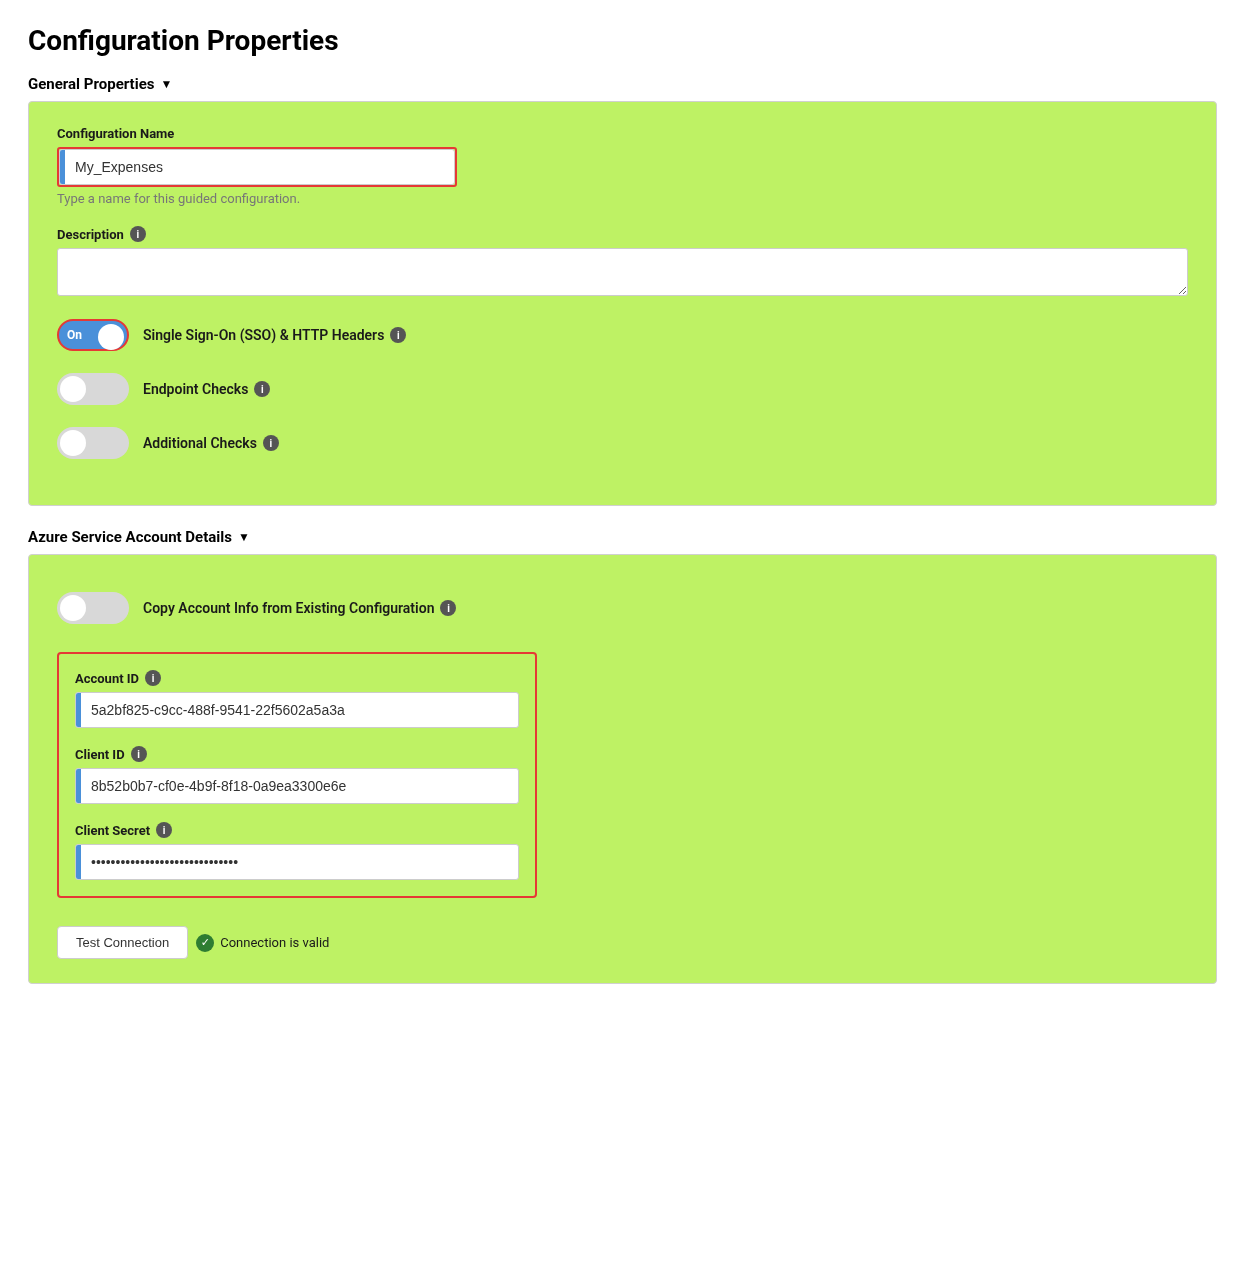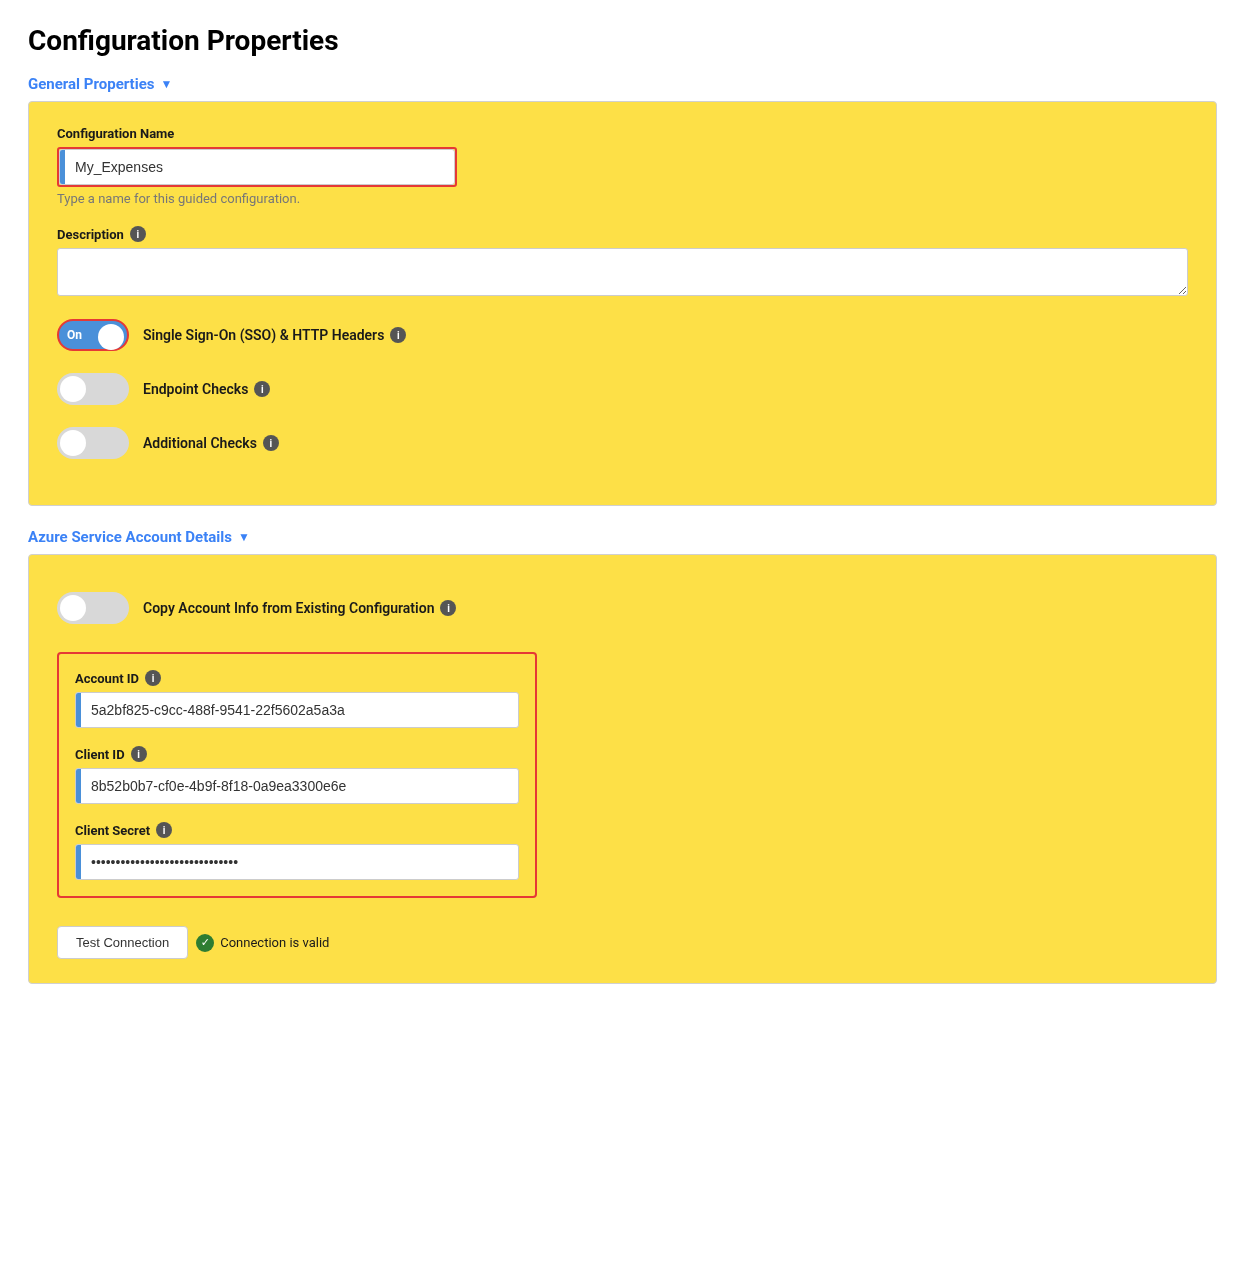--- a/index.html
+++ b/index.html
@@ -13,37 +13,37 @@
     }
     h1 {
       font-size: 28px;
       font-weight: 700;
       margin-bottom: 18px;
       color: #000;
     }
     .section-header {
       font-size: 15px;
       font-weight: 700;
-      color: #3b82f6;
+      color: #000000;
       margin-bottom: 0;
       display: flex;
       align-items: center;
       gap: 6px;
       cursor: pointer;
     }
     .section-header .chevron {
       font-size: 12px;
     }
     .section-box {
       border: 1px solid #d0d0d0;
       border-radius: 4px;
       padding: 24px 28px;
       margin-top: 8px;
       margin-bottom: 22px;
-      background: #fde047;
+      background: #bef264;
     }
     .field-group {
       margin-bottom: 20px;
     }
     .field-label {
       font-size: 13px;
       font-weight: 700;
       margin-bottom: 6px;
       display: flex;
       align-items: center;

